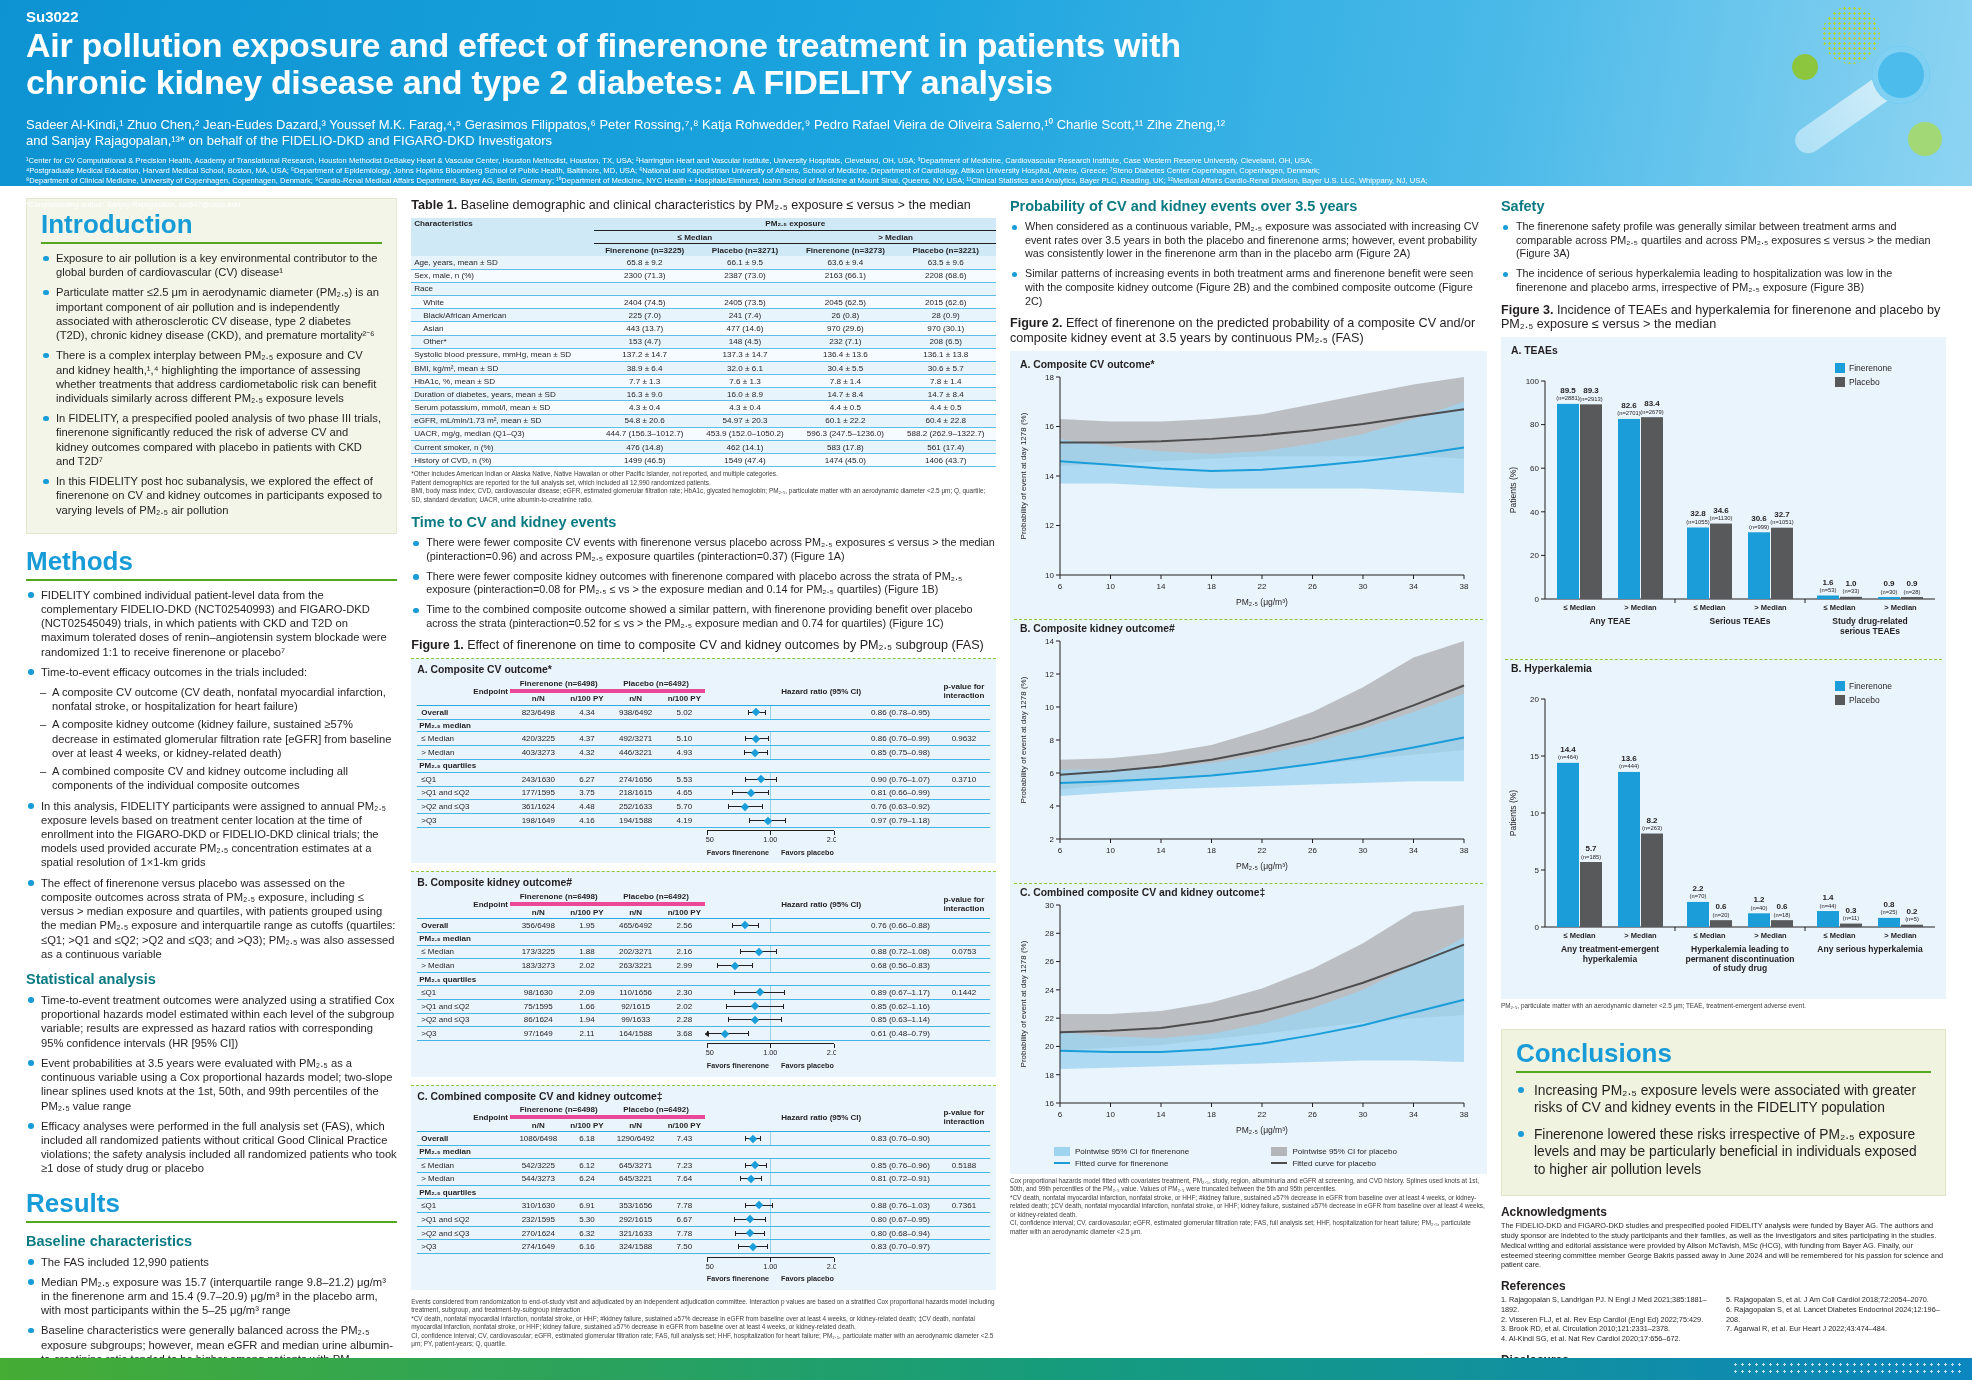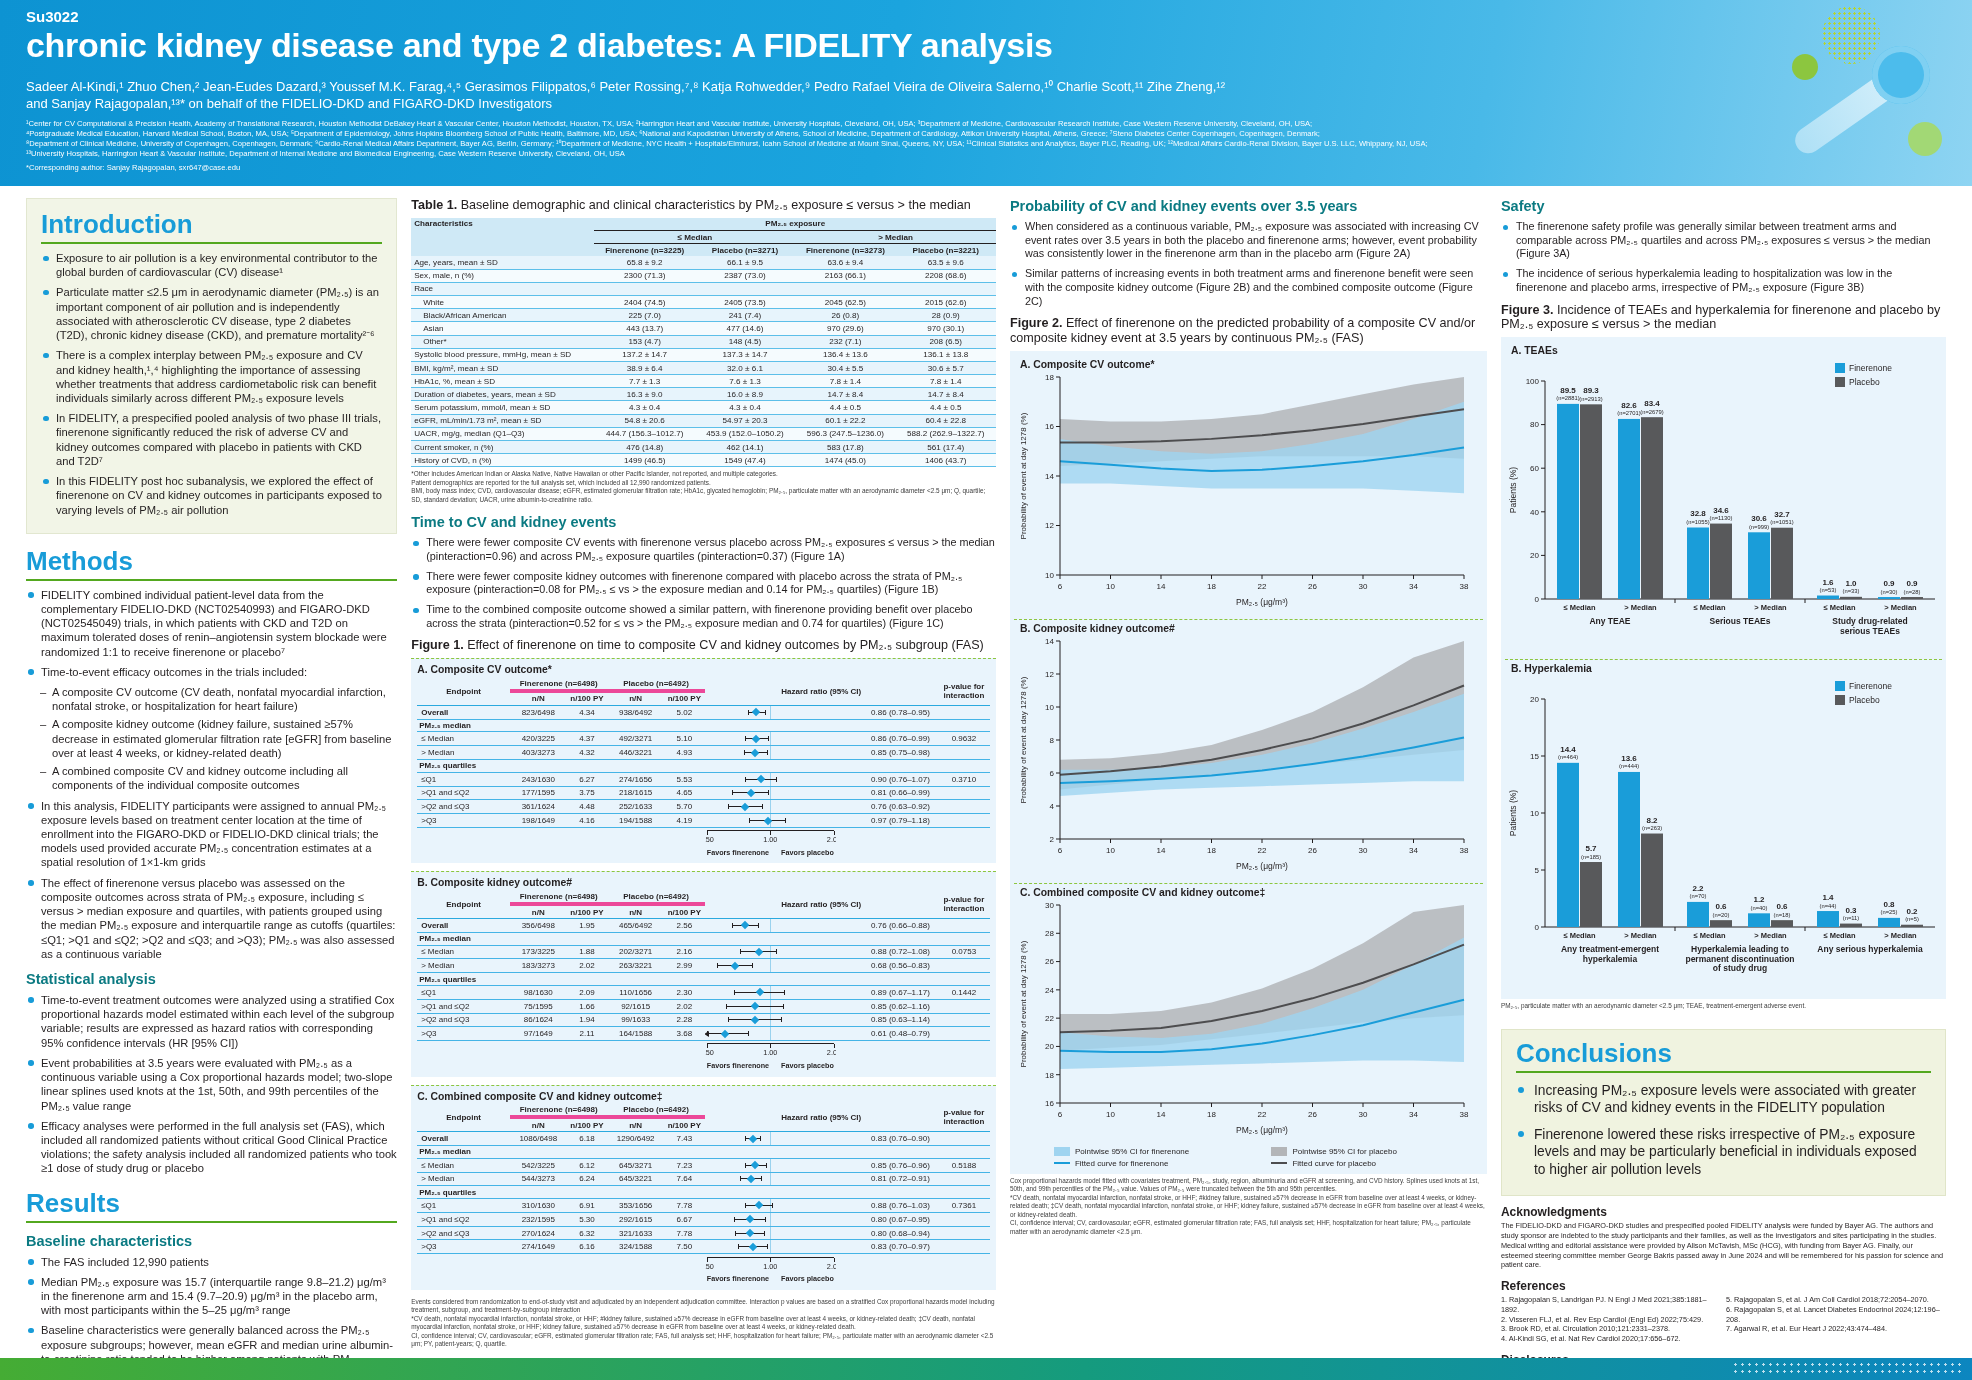--- a/index.html
+++ b/index.html
@@ -62,21 +62,21 @@
   .t1 tbody td.ind{padding-left:12px;text-align:left;}
   .t1 tbody tr:nth-child(odd) td{background:#e7f4fc;}
   .t1 tbody tr:nth-child(even) td{background:#f5fbfe;}
 
   
   .fpanel{background:#e9f4fc;margin-bottom:8px;padding:3px 6px 5px;border-top:1px dashed #8cc63f;}
   .plabel{font-weight:bold;font-size:10.4px;margin:2px 0 2px;}
   table.forest{width:100%;border-collapse:collapse;font-size:8px;table-layout:fixed;}
   .forest th,.forest td{padding:1.4px 2px;overflow:hidden;}
   .forest thead th{font-weight:bold;text-align:center;}
-  .forest thead th.ep{text-align:center;border-bottom:1px solid #2aa9de;}
+  .forest thead th.ep{text-align:right;border-bottom:1px solid #2aa9de;}
   .forest thead th.grp{border-bottom:4px solid #ec4899;}
   .forest thead th.hrh,.forest thead th.pvh{border-bottom:1px solid #2aa9de;}
   .forest thead th.sm{border-bottom:1px solid #2aa9de;}
   .forest tbody tr.data td,.forest tbody tr.grp-row td{border-bottom:1px solid #45b4e6;}
   .forest td.ep2{text-align:left;padding-left:4px;}
   .forest tr.boldrow td.ep2{font-weight:bold;}
   .forest td.num{text-align:center;}
   .forest td.hrt{text-align:right;padding-right:8px;}
   .forest td.pv{text-align:center;}
   .forest td.grplbl{font-weight:bold;text-align:left;}
@@ -109,20 +109,21 @@
   .bar .dots{position:absolute;right:10px;top:3px;width:230px;height:16px;background:radial-gradient(#bfe0ee 1.1px,rgba(0,0,0,0) 1.2px) 0 0/7px 7px;}
 </style>
 </head>
 <body>
 
 <div class="poster">
 
   <header class="hdr">
     <div class="su">Su3022</div>
     <div class="title">
+      <div>Air pollution exposure and effect of finerenone treatment in patients with</div>
       <div>chronic kidney disease and type 2 diabetes: A FIDELITY analysis</div>
     </div>
     <div class="authors">
       <div>Sadeer Al-Kindi,¹ Zhuo Chen,² Jean-Eudes Dazard,³ Youssef M.K. Farag,⁴,⁵ Gerasimos Filippatos,⁶ Peter Rossing,⁷,⁸ Katja Rohwedder,⁹ Pedro Rafael Vieira de Oliveira Salerno,¹⁰ Charlie Scott,¹¹ Zihe Zheng,¹²</div>
       <div>and Sanjay Rajagopalan,¹³* on behalf of the FIDELIO-DKD and FIGARO-DKD Investigators</div>
     </div>
     <div class="affils" id="affils">
         <div>¹Center for CV Computational &amp; Precision Health, Academy of Translational Research, Houston Methodist DeBakey Heart &amp; Vascular Center, Houston Methodist, Houston, TX, USA; ²Harrington Heart and Vascular Institute, University Hospitals, Cleveland, OH, USA; ³Department of Medicine, Cardiovascular Research Institute, Case Western Reserve University, Cleveland, OH, USA;</div>
         <div>⁴Postgraduate Medical Education, Harvard Medical School, Boston, MA, USA; ⁵Department of Epidemiology, Johns Hopkins Bloomberg School of Public Health, Baltimore, MD, USA; ⁶National and Kapodistrian University of Athens, School of Medicine, Department of Cardiology, Attikon University Hospital, Athens, Greece; ⁷Steno Diabetes Center Copenhagen, Copenhagen, Denmark;</div>
         <div>⁸Department of Clinical Medicine, University of Copenhagen, Copenhagen, Denmark; ⁹Cardio-Renal Medical Affairs Department, Bayer AG, Berlin, Germany; ¹⁰Department of Medicine, NYC Health + Hospitals/Elmhurst, Icahn School of Medicine at Mount Sinai, Queens, NY, USA; ¹¹Clinical Statistics and Analytics, Bayer PLC, Reading, UK; ¹²Medical Affairs Cardio-Renal Division, Bayer U.S. LLC, Whippany, NJ, USA;</div>

